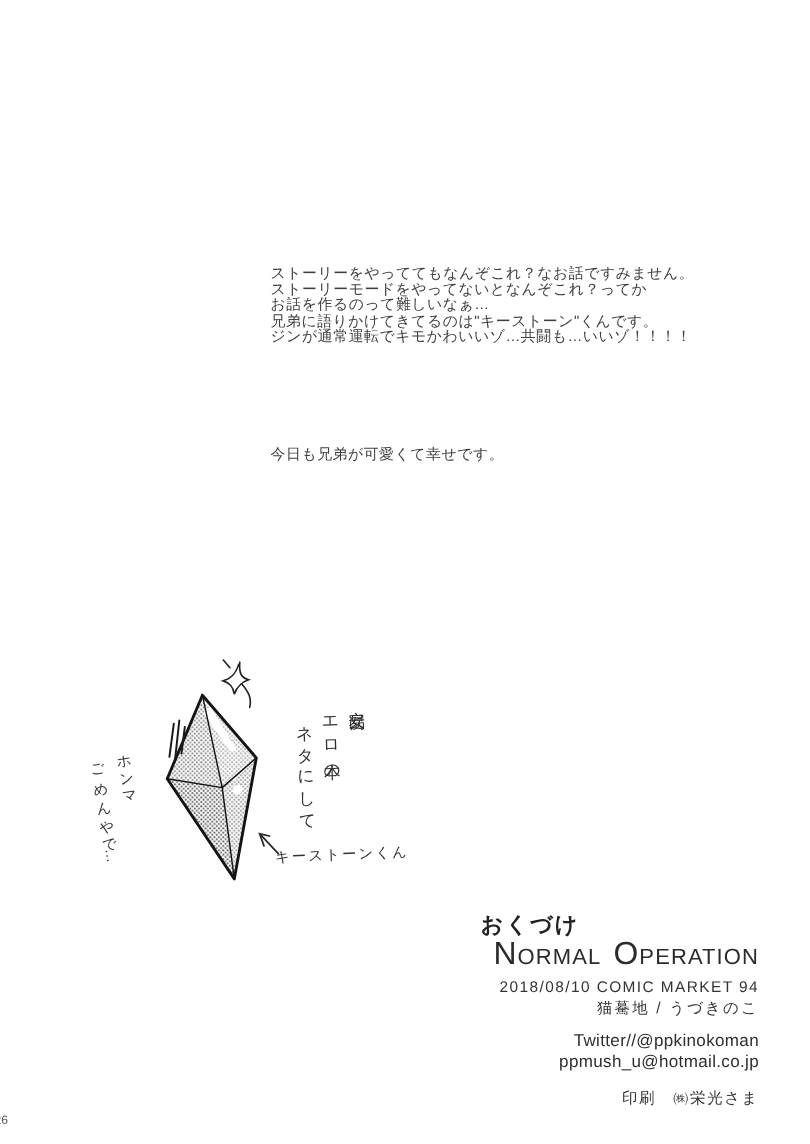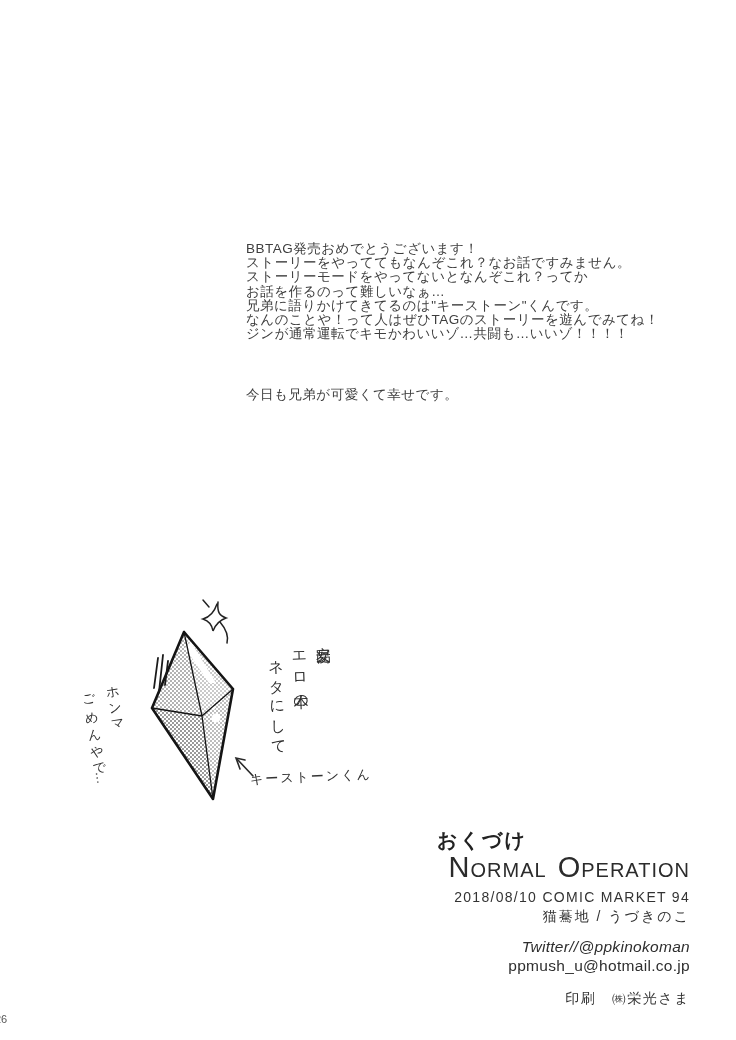--- a/index.html
+++ b/index.html
@@ -12,21 +12,21 @@
   }
   
   .afterword{
     position:absolute;left:246px;top:242px;
     font-size:13.5px;line-height:14.2px;
     letter-spacing:0.5px;color:#3e3e3e;
     white-space:nowrap;
   }
   .afterword p{margin:0;padding:0;}
   .closing{
-    position:absolute;left:246px;top:386px;
+    position:absolute;left:246px;top:404px;
     font-size:13.5px;letter-spacing:0.5px;color:#3e3e3e;
     white-space:nowrap;
   }
   .signature{
     position:absolute;right:81px;top:413px;
     text-align:right;color:#3a3a3a;white-space:nowrap;
   }
   .sig-name{font-size:19px;letter-spacing:1.5px;}
   .sig-thanks{font-size:16.5px;margin-top:3px;letter-spacing:0.5px;}
 
@@ -63,41 +63,39 @@
   }
   .colophon{
     position:absolute;right:46px;top:852px;
     text-align:right;color:#2c2c2c;white-space:nowrap;
   }
   .ctitle{font-size:20px;line-height:30px;letter-spacing:1px;color:#2b2b2b;}
   .ctitle .cap{font-size:29px;}
   .ctitle .word2{margin-left:11px;}
   .cevent{font-size:14px;letter-spacing:1.3px;margin-top:4px;color:#333;}
   .ccircle{font-size:14px;letter-spacing:2px;margin-top:3px;color:#333;}
-  .ctwitter{font-size:15.5px;margin-top:12px;letter-spacing:0.3px;color:#2e2e2e;font-style:italic;}
+  .ctwitter{font-size:15.5px;margin-top:12px;letter-spacing:0.3px;color:#2e2e2e;}
   .cemail{font-size:15.5px;margin-top:1px;letter-spacing:0.3px;color:#2e2e2e;}
   .cprinter{font-size:14px;margin-top:15px;letter-spacing:1.5px;color:#333;}
 
   .pagenum{
     position:absolute;left:-5px;top:1013px;
     font-size:11px;color:#555;
   }
 </style>
 </head>
 <body>
 
 <div class="page">
 
   <div class="afterword">
-    <p>BBTAG発売おめでとうございます！</p>
     <p>ストーリーをやっててもなんぞこれ？なお話ですみません。</p>
     <p>ストーリーモードをやってないとなんぞこれ？ってか</p>
     <p>お話を作るのって難しいなぁ…</p>
     <p>兄弟に語りかけてきてるのは"キーストーン"くんです。</p>
-    <p>なんのことや！って人はぜひTAGのストーリーを遊んでみてね！</p>
     <p>ジンが通常運転でキモかわいいゾ…共闘も…いいゾ！！！！</p>
   </div>
 
   <div class="closing">今日も兄弟が可愛くて幸せです。</div>
 
 
   <div class="illus">
     <svg width="300" height="225" viewBox="0 0 300 225">
       <defs>
         <pattern id="ht" width="4" height="4" patternUnits="userSpaceOnUse">

